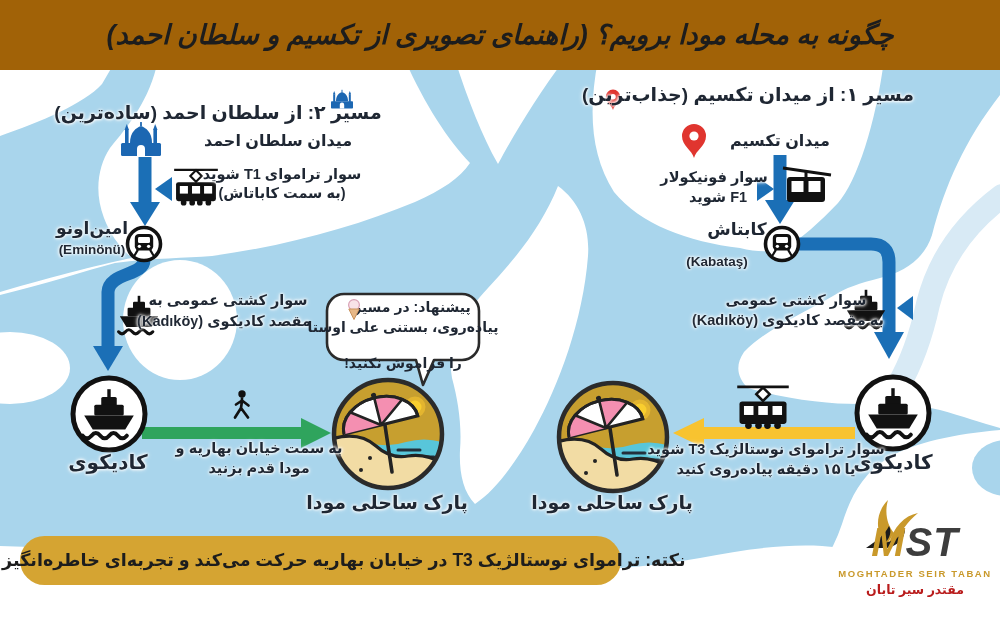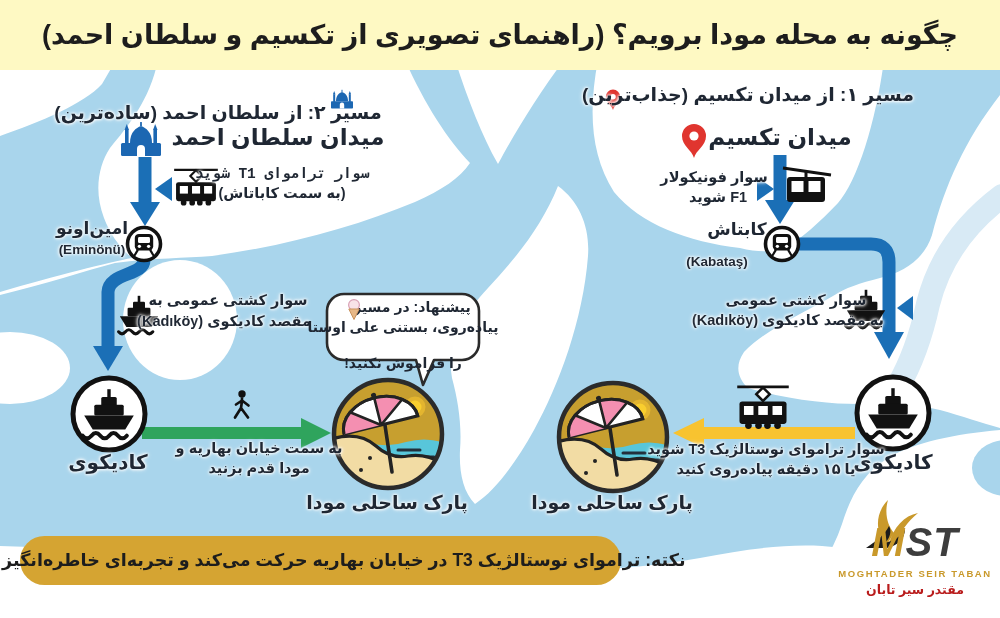--- a/index.html
+++ b/index.html
@@ -4,29 +4,29 @@
 <style>
   html,body{margin:0;padding:0;background:#e8e8e8;}
   #stage{position:relative;width:1000px;height:618px;overflow:hidden;background:#ffffff;
          font-family:"Liberation Sans","DejaVu Sans",sans-serif;}
   #map{position:absolute;left:0;top:0;}
   .lbl{position:absolute;font-weight:bold;color:#1f2733;direction:rtl;white-space:nowrap;
        transform:translateX(-50%);line-height:1.1;
        text-shadow:0 0 3px #fff,0 0 3px #fff,0 0 5px #fff;}
   .ltr{direction:ltr;}
   .hdr{font-size:19px;}
-  .big{font-size:23px;letter-spacing:.5px;}
+  .big{font-size:16px;letter-spacing:.5px;margin-top:7px;}
   .sm{font-size:14.5px;}
   .port{font-size:20px;}
   .park{font-size:19px;}
   .stn{font-size:17px;}
   .stnl{font-size:13.5px;}
   .tip{font-size:14px;}
-  #titlebar{position:absolute;left:0;top:0;width:1000px;height:70px;background:#fef9c3;
-            display:flex;align-items:center;justify-content:center;}
+  #titlebar{position:absolute;left:0;top:0;width:1000px;height:70px;background:#a16207;
+            display:flex;align-items:center;justify-content:center;font-style:italic;}
   #titlebar .t{font-size:27px;font-weight:bold;color:#1d1d1d;direction:rtl;}
   #notepill{position:absolute;left:20px;top:536px;width:601px;height:49px;border-radius:26px;
             background:#d5a432;display:flex;align-items:center;justify-content:center;}
   #notepill .t{font-size:17.5px;font-weight:bold;color:#1d1d1d;direction:rtl;white-space:nowrap;}
   #logo{position:absolute;left:836px;top:498px;width:158px;height:110px;text-align:center;}
   #logo .bird{position:absolute;left:20px;top:0px;}
   #logo .mst{position:absolute;left:0;top:24px;width:158px;font-size:40px;font-weight:800;
              font-style:italic;letter-spacing:1px;line-height:1;}
   #logo .mst .m{color:#c9992b;} #logo .mst .st{color:#3d3d3d;}
   #logo .en{position:absolute;left:0;top:70px;width:158px;font-size:9.5px;font-weight:bold;
@@ -193,21 +193,21 @@
   <use href="#pin" transform="translate(613,110) scale(0.6)"></use>
 
   <use href="#beach" transform="translate(388,434)"></use>
   <use href="#beach" transform="translate(613,437)"></use>
 
   <path fill="#ffffff" stroke="#2b2b2b" stroke-width="2.6" stroke-linejoin="round" d="M344,294 h118 a17,17 0 0 1 17,17 v32 a17,17 0 0 1 -17,17 h-28 l-11,25 -7,-25 h-72 a17,17 0 0 1 -17,-17 v-32 a17,17 0 0 1 17,-17 z"></path>
 </svg>
 
 <div class="lbl hdr" style="left:218px;top:85px;margin-top:18px;">مسیر ۲: از سلطان احمد (ساده‌ترین)</div>
 <div class="lbl big" style="left:278px;top:125px;">میدان سلطان احمد</div>
-<div class="lbl sm" style="left:282px;top:167px;font-family:Liberation Mono, monospace;">سوار تراموای T1 شوید</div>
+<div class="lbl sm" style="left:282px;top:167px;">سوار تراموای T1 شوید</div>
 <div class="lbl sm" style="left:282px;top:186px;">(به سمت کاباتاش)</div>
 <div class="lbl stn" style="left:92px;top:220px;">امین‌اونو</div>
 <div class="lbl stnl ltr" style="left:92px;top:243px;">(Eminönü)</div>
 <div class="lbl sm" style="left:228px;top:293px;">سوار کشتی عمومی به</div>
 <div class="lbl sm" style="left:224px;top:314px;">مقصد کادیکوی (Kadıköy)</div>
 <div class="lbl port" style="left:108px;top:451px;">کادیکوی</div>
 <div class="lbl sm" style="left:259px;top:441px;">به سمت خیابان بهاریه و</div>
 <div class="lbl sm" style="left:259px;top:461px;">مودا قدم بزنید</div>
 <div class="lbl park" style="left:387px;top:493px;">پارک ساحلی مودا</div>
 

